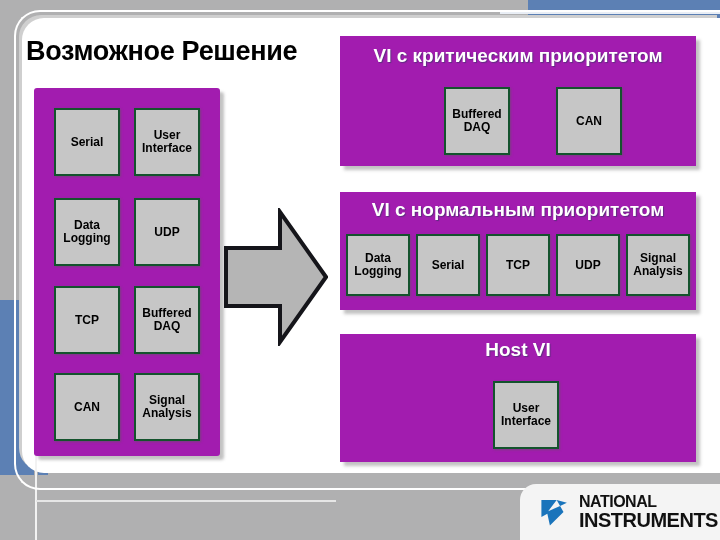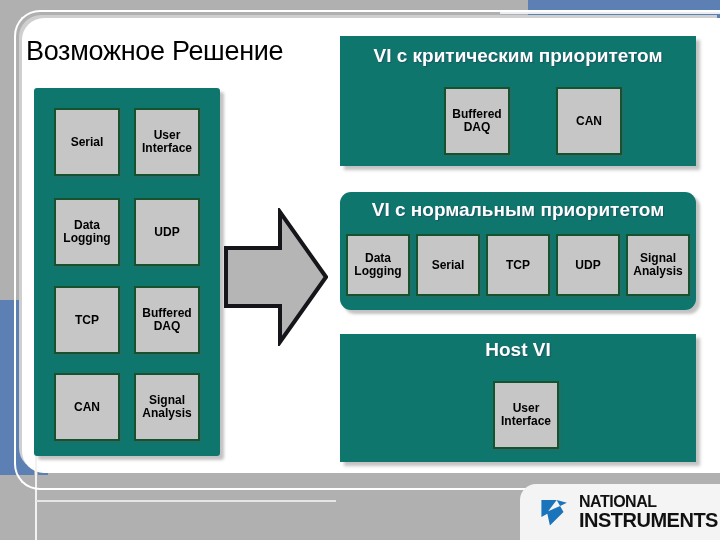--- a/index.html
+++ b/index.html
@@ -80,30 +80,30 @@
     border-bottom-left-radius: 26px;
     box-sizing: border-box;
     pointer-events: none;
   }
 
   
   .slide-title {
     position: absolute;
     left: 26px; top: 36px;
     font-size: 27px;
-    font-weight: normal;
+    font-weight: bold;
     color: #000000;
     letter-spacing: -0.3px;
     white-space: nowrap;
   }
 
   
   .blue-panel {
     position: absolute;
-    background: #0f766e;
+    background: #a21caf;
     box-shadow: 4px 4px 3px rgba(120,120,120,0.45);
   }
   .panel-title {
     color: #ffffff;
     font-weight: bold;
     text-align: center;
     text-shadow: 1px 1px 1px rgba(40,60,90,0.55);
   }
 
   
@@ -134,21 +134,21 @@
   
   #flow-arrow {
     position: absolute;
     left: 224px; top: 208px;
     width: 104px; height: 138px;
   }
 
   
   #crit-panel { left: 340px; top: 36px; width: 356px; height: 130px; }
   #crit-panel .panel-title { font-size: 19px; padding-top: 9px; }
-  #norm-panel { left: 340px; top: 192px; width: 356px; height: 118px; border-radius: 11px; }
+  #norm-panel { left: 340px; top: 192px; width: 356px; height: 118px; }
   #norm-panel .panel-title { font-size: 19px; padding-top: 7px; }
   #host-panel { left: 340px; top: 334px; width: 356px; height: 128px; }
   #host-panel .panel-title { font-size: 19px; padding-top: 5px; }
 
   .cmod { width: 66px; height: 68px; font-size: 12px; }
   .nmod { width: 64px; height: 62px; font-size: 12px; }
 
   
   .ni-pill {
     position: absolute;

